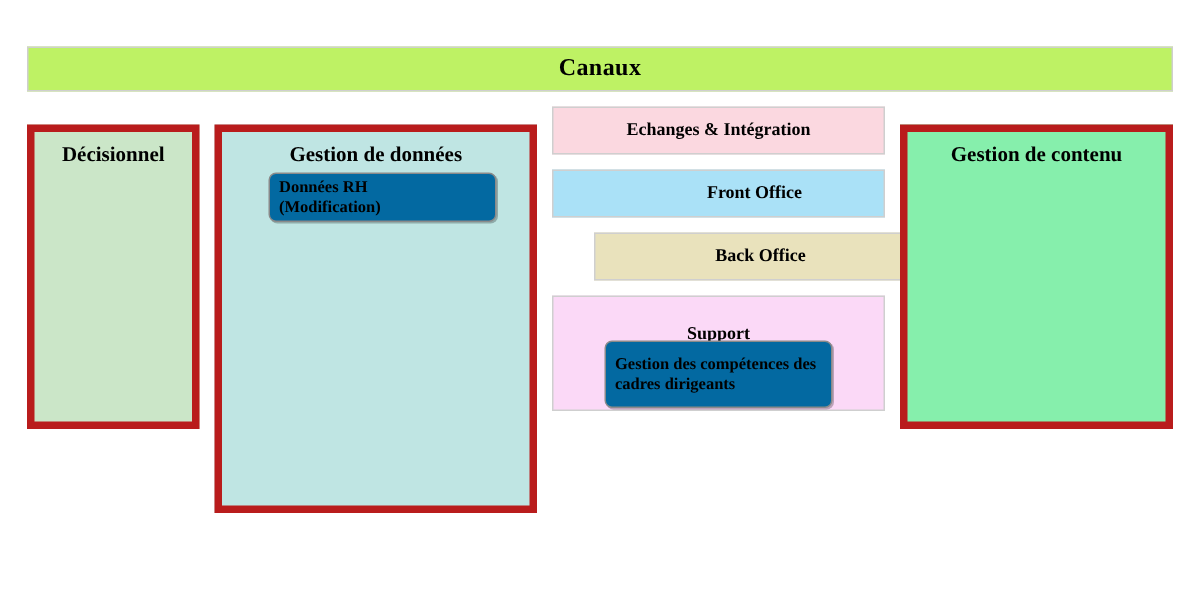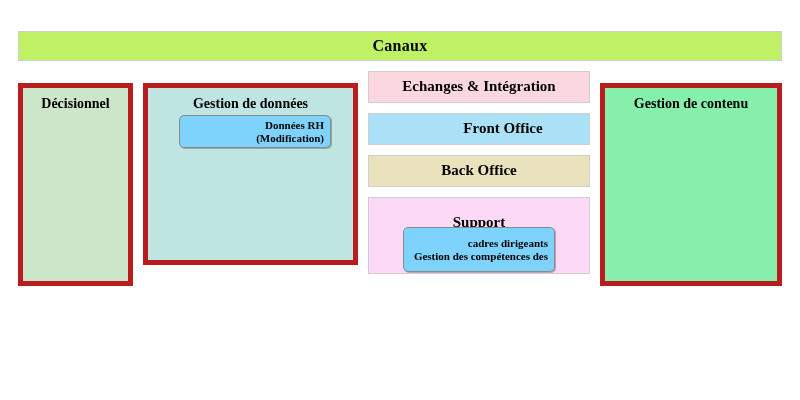--- a/index.html
+++ b/index.html
@@ -65,41 +65,41 @@
 
   .col-decisionnel {
     left: 18px;
     width: 115px;
     height: 203px;
     background: #cbe6c8;
   }
   .col-donnees {
     left: 143px;
     width: 215px;
-    height: 182px;
+    height: 259px;
     background: #bfe5e3;
   }
   .col-contenu {
     left: 600px;
     width: 182px;
     height: 203px;
     background: #86efac;
   }
 
   
   .mid {
     position: absolute;
     left: 368px;
     width: 222px;
     box-sizing: border-box;
     border: 1px solid #cfcfcf;
   }
   .mid-title {
     text-align: center;
-    font-size: 15px;
+    font-size: 12px;
     font-weight: bold;
     line-height: 17px;
   }
   .mid-echanges {
     top: 0px;
     height: 32px;
     background: #fbd8e0;
   }
   .mid-echanges .mid-title { margin-top: 6px; }
 
@@ -108,38 +108,39 @@
     height: 32px;
     background: #aae1f7;
     padding-left: 48px;
   }
   .mid-front .mid-title { margin-top: 6px; }
 
   .mid-back {
     top: 84px;
     height: 32px;
     background: #e9e2bc;
+    margin-left: 28px;
   }
   .mid-back .mid-title { margin-top: 6px; }
 
   .mid-support {
     top: 126px;
     height: 77px;
     background: #fbd9f7;
   }
   .mid-support .mid-title { margin-top: 16px; }
 
   
   .card {
-    background: #7dd3fc;
+    background: #0369a1;
     border: 1px solid #8a8a8a;
     border-radius: 5px;
     box-shadow: 1px 1px 0 rgba(0,0,0,0.25);
     box-sizing: border-box;
-    text-align: right;
+    text-align: left;
     padding: 4px 6px;
   }
   .card-title {
     font-size: 11px;
     font-weight: bold;
     line-height: 13px;
   }
   .card-sub {
     font-size: 11px;
     font-weight: bold;
@@ -199,22 +200,22 @@
       <div class="mid-title">Front Office</div>
     </div>
 
     <div class="mid mid-back">
       <div class="mid-title">Back Office</div>
     </div>
 
     <div class="mid mid-support">
       <div class="mid-title">Support</div>
       <div class="card card-support">
+        <div class="card-title">Gestion des compétences des</div>
         <div class="card-title">cadres dirigeants</div>
-        <div class="card-title">Gestion des compétences des</div>
       </div>
     </div>
 
     <div class="col col-contenu">
       <div class="col-title">Gestion de contenu</div>
     </div>
 
   </div>
 </div>
 

